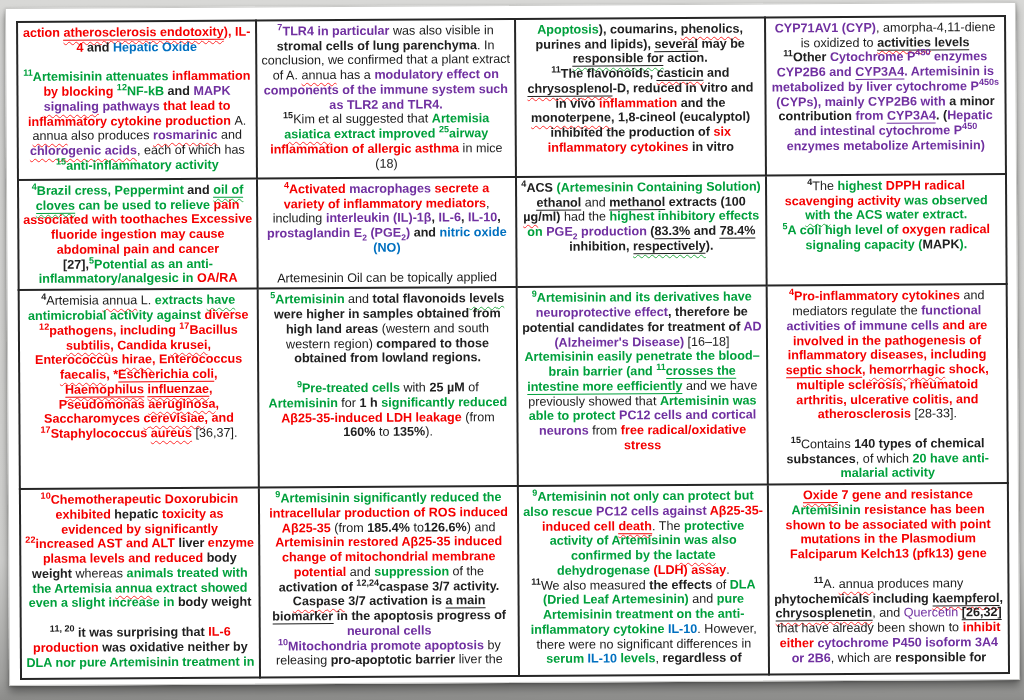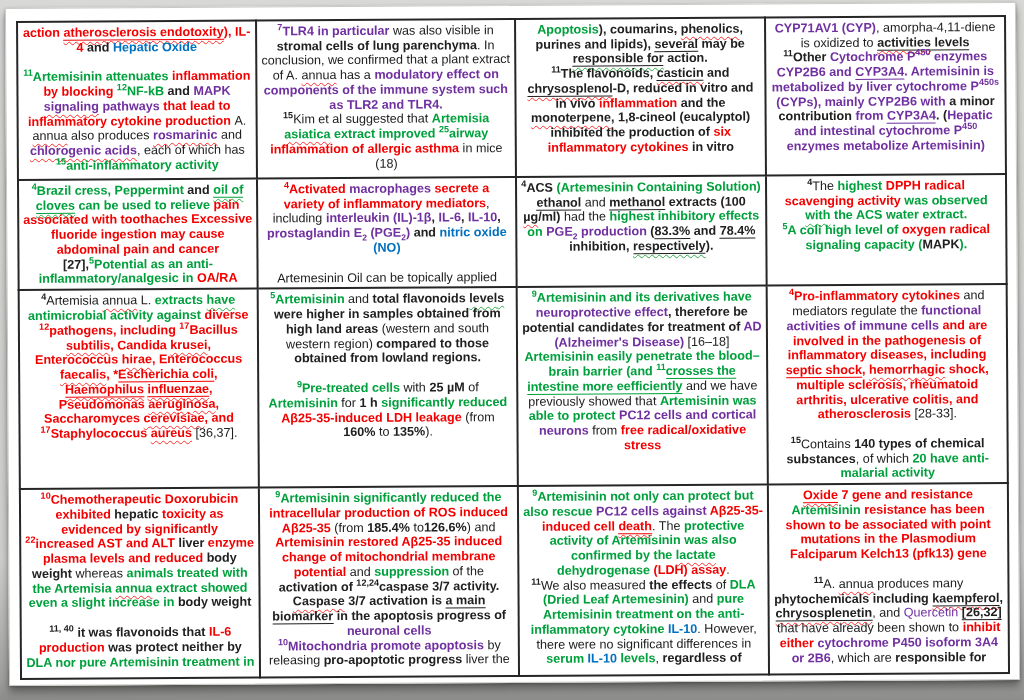--- a/index.html
+++ b/index.html
@@ -85,25 +85,25 @@
             <div class="para"><span style="color: rgb(0, 160, 60);">Artemisinin easily penetrate the blood–brain barrier (and </span><sup style="color: rgb(0, 160, 60);">11</sup><span class="u" style="color: rgb(0, 160, 60);">crosses the intestine more eefficiently</span><span class="rg" style="color: rgb(32, 32, 32);"> and we have previously showed that </span><span style="color: rgb(0, 160, 60);">Artemisinin was able to protect </span><span style="color: rgb(112, 48, 160);">PC12 cells and cortical neurons</span><span class="rg" style="color: rgb(32, 32, 32);"> from </span><span style="color: rgb(244, 0, 0);">free radical/oxidative stress</span></div>
           </td>
           <td>
             <div class="para"><sup style="color: rgb(244, 0, 0);">4</sup><span style="color: rgb(244, 0, 0);">Pro-inflammatory cytokines</span><span class="rg" style="color: rgb(32, 32, 32);"> and mediators regulate the </span><span style="color: rgb(112, 48, 160);">functional activities of immune cells</span><span style="color: rgb(244, 0, 0);"> and are involved in the pathogenesis of inflammatory diseases, including </span><span class="u" style="color: rgb(244, 0, 0);">septic shock</span><span style="color: rgb(244, 0, 0);">, </span><span class="wr" style="color: rgb(244, 0, 0);">hemorrhagic</span><span style="color: rgb(244, 0, 0);"> shock, multiple sclerosis, rheumatoid arthritis, ulcerative colitis, and atherosclerosis </span><span class="rg" style="color: rgb(32, 32, 32);">[28-33].</span></div>
             <div class="para gap"><sup style="color: rgb(32, 32, 32);">15</sup><span class="rg" style="color: rgb(32, 32, 32);">Contains </span><span style="color: rgb(32, 32, 32);">140 types of chemical substances</span><span class="rg" style="color: rgb(32, 32, 32);">, of which </span><span style="color: rgb(0, 160, 60);">20 have anti-malarial activity</span></div>
           </td>
         </tr>
         <tr style="height: 190px;">
           <td>
             <div class="para"><sup style="color: rgb(244, 0, 0);">10</sup><span style="color: rgb(244, 0, 0);">Chemotherapeutic Doxorubicin exhibited </span><span style="color: rgb(32, 32, 32);">hepatic </span><span style="color: rgb(244, 0, 0);">toxicity as evidenced by significantly </span><sup style="color: rgb(244, 0, 0);">22</sup><span style="color: rgb(244, 0, 0);">increased AST and ALT </span><span style="color: rgb(32, 32, 32);">liver </span><span style="color: rgb(244, 0, 0);">enzyme plasma levels and reduced </span><span style="color: rgb(32, 32, 32);">body weight </span><span class="rg" style="color: rgb(32, 32, 32);">whereas </span><span style="color: rgb(0, 160, 60);">animals treated with the Artemisia </span><span class="wr" style="color: rgb(0, 160, 60);">annua</span><span style="color: rgb(0, 160, 60);"> extract showed even a slight increase in </span><span style="color: rgb(32, 32, 32);">body weight</span></div>
-            <div class="para gap"><sup style="color: rgb(32, 32, 32);">11, 40</sup><span style="color: rgb(32, 32, 32);"> it was flavonoids that </span><span style="color: rgb(244, 0, 0);">IL-6 production</span><span style="color: rgb(32, 32, 32);"> was protect neither by </span><span style="color: rgb(0, 160, 60);">DLA nor pure Artemisinin treatment in</span></div>
+            <div class="para gap"><sup style="color: rgb(32, 32, 32);">11, 20</sup><span style="color: rgb(32, 32, 32);"> it was surprising that </span><span style="color: rgb(244, 0, 0);">IL-6 production</span><span style="color: rgb(32, 32, 32);"> was oxidative neither by </span><span style="color: rgb(0, 160, 60);">DLA nor pure Artemisinin treatment in</span></div>
           </td>
           <td>
             <div class="para"><sup style="color: rgb(0, 160, 60);">9</sup><span style="color: rgb(0, 160, 60);">Artemisinin significantly reduced the </span><span style="color: rgb(244, 0, 0);">intracellular production of ROS induced Aβ25-35 </span><span class="rg" style="color: rgb(32, 32, 32);">(from </span><span style="color: rgb(32, 32, 32);">185.4%</span><span class="rg" style="color: rgb(32, 32, 32);"> to</span><span style="color: rgb(32, 32, 32);">126.6%</span><span class="rg" style="color: rgb(32, 32, 32);">) and </span><span style="color: rgb(244, 0, 0);">Artemisinin restored Aβ25-35 induced change of mitochondrial membrane potential </span><span class="rg" style="color: rgb(32, 32, 32);">and </span><span style="color: rgb(0, 160, 60);">suppression </span><span class="rg" style="color: rgb(32, 32, 32);">of the </span><span style="color: rgb(32, 32, 32);">activation of </span><sup style="color: rgb(32, 32, 32);">12,24</sup><span style="color: rgb(32, 32, 32);">caspase 3/7 activity. </span><span class="wr" style="color: rgb(32, 32, 32);">Caspase</span><span style="color: rgb(32, 32, 32);"> 3/7 activation is </span><span class="u" style="color: rgb(32, 32, 32);">a main biomarker</span><span style="color: rgb(32, 32, 32);"> in the apoptosis progress of </span><span style="color: rgb(112, 48, 160);">neuronal cells</span></div>
-            <div class="para"><sup style="color: rgb(112, 48, 160);">10</sup><span style="color: rgb(112, 48, 160);">Mitochondria promote apoptosis</span><span class="rg" style="color: rgb(32, 32, 32);"> by releasing </span><span style="color: rgb(32, 32, 32);">pro-apoptotic progress</span><span class="rg" style="color: rgb(32, 32, 32);"> liver the</span></div>
+            <div class="para"><sup style="color: rgb(112, 48, 160);">10</sup><span style="color: rgb(112, 48, 160);">Mitochondria promote apoptosis</span><span class="rg" style="color: rgb(32, 32, 32);"> by releasing </span><span style="color: rgb(32, 32, 32);">pro-apoptotic barrier</span><span class="rg" style="color: rgb(32, 32, 32);"> liver the</span></div>
           </td>
           <td>
             <div class="para"><sup style="color: rgb(0, 160, 60);">9</sup><span style="color: rgb(0, 160, 60);">Artemisinin not only can protect but also rescue </span><span style="color: rgb(112, 48, 160);">PC12 cells against </span><span style="color: rgb(244, 0, 0);">Aβ25-35-induced cell </span><span class="u wr" style="color: rgb(244, 0, 0);">death</span><span class="rg" style="color: rgb(32, 32, 32);">. The </span><span style="color: rgb(0, 160, 60);">protective activity of Artemisinin was also confirmed by the </span><span class="wr" style="color: rgb(0, 160, 60);">lactate</span><span style="color: rgb(0, 160, 60);"> dehydrogenase </span><span style="color: rgb(244, 0, 0);">(LDH) assay</span><span class="rg" style="color: rgb(32, 32, 32);">.</span></div>
             <div class="para"><sup style="color: rgb(32, 32, 32);">11</sup><span class="rg" style="color: rgb(32, 32, 32);">We also measured </span><span style="color: rgb(32, 32, 32);">the effects</span><span class="rg" style="color: rgb(32, 32, 32);"> of </span><span style="color: rgb(0, 160, 60);">DLA (Dried Leaf Artemesinin)</span><span class="rg" style="color: rgb(32, 32, 32);"> and </span><span style="color: rgb(0, 160, 60);">pure Artemisinin treatment on the anti-inflammatory cytokine </span><span style="color: rgb(0, 112, 192);">IL-10</span><span class="rg" style="color: rgb(32, 32, 32);">. However, there were no significant differences in </span><span style="color: rgb(0, 160, 60);">serum </span><span style="color: rgb(0, 112, 192);">IL-10</span><span style="color: rgb(0, 160, 60);"> levels</span><span class="rg" style="color: rgb(32, 32, 32);">, </span><span style="color: rgb(32, 32, 32);">regardless of</span></div>
           </td>
           <td>
             <div class="para"><span class="u wr" style="color: rgb(244, 0, 0);">Oxide</span><span style="color: rgb(244, 0, 0);"> 7 gene and resistance </span><span style="color: rgb(0, 160, 60);">Artemisinin</span><span style="color: rgb(244, 0, 0);"> resistance has been shown to be associated with point mutations in the Plasmodium Falciparum Kelch13 (pfk13) gene</span></div>
             <div class="para gap"><sup style="color: rgb(32, 32, 32);">11</sup><span class="rg" style="color: rgb(32, 32, 32);">A. </span><span class="rg wr" style="color: rgb(32, 32, 32);">annua</span><span class="rg" style="color: rgb(32, 32, 32);"> produces many </span><span style="color: rgb(32, 32, 32);">phytochemicals including </span><span class="u wr" style="color: rgb(32, 32, 32);">kaempferol</span><span style="color: rgb(32, 32, 32);">, </span><span class="u wr" style="color: rgb(32, 32, 32);">chrysosplenetin</span><span class="rg" style="color: rgb(32, 32, 32);">, and </span><span class="rg" style="color: rgb(112, 48, 160);">Quercetin</span><span style="color: rgb(32, 32, 32);"> </span><span class="u" style="color: rgb(32, 32, 32);">[26,32]</span><span class="rg" style="color: rgb(32, 32, 32);"> that have already been shown to </span><span style="color: rgb(244, 0, 0);">inhibit either </span><span style="color: rgb(112, 48, 160);">cytochrome P450 isoform 3A4 or 2B6</span><span class="rg" style="color: rgb(32, 32, 32);">, which are </span><span style="color: rgb(32, 32, 32);">responsible for</span></div>
           </td>
         </tr>

